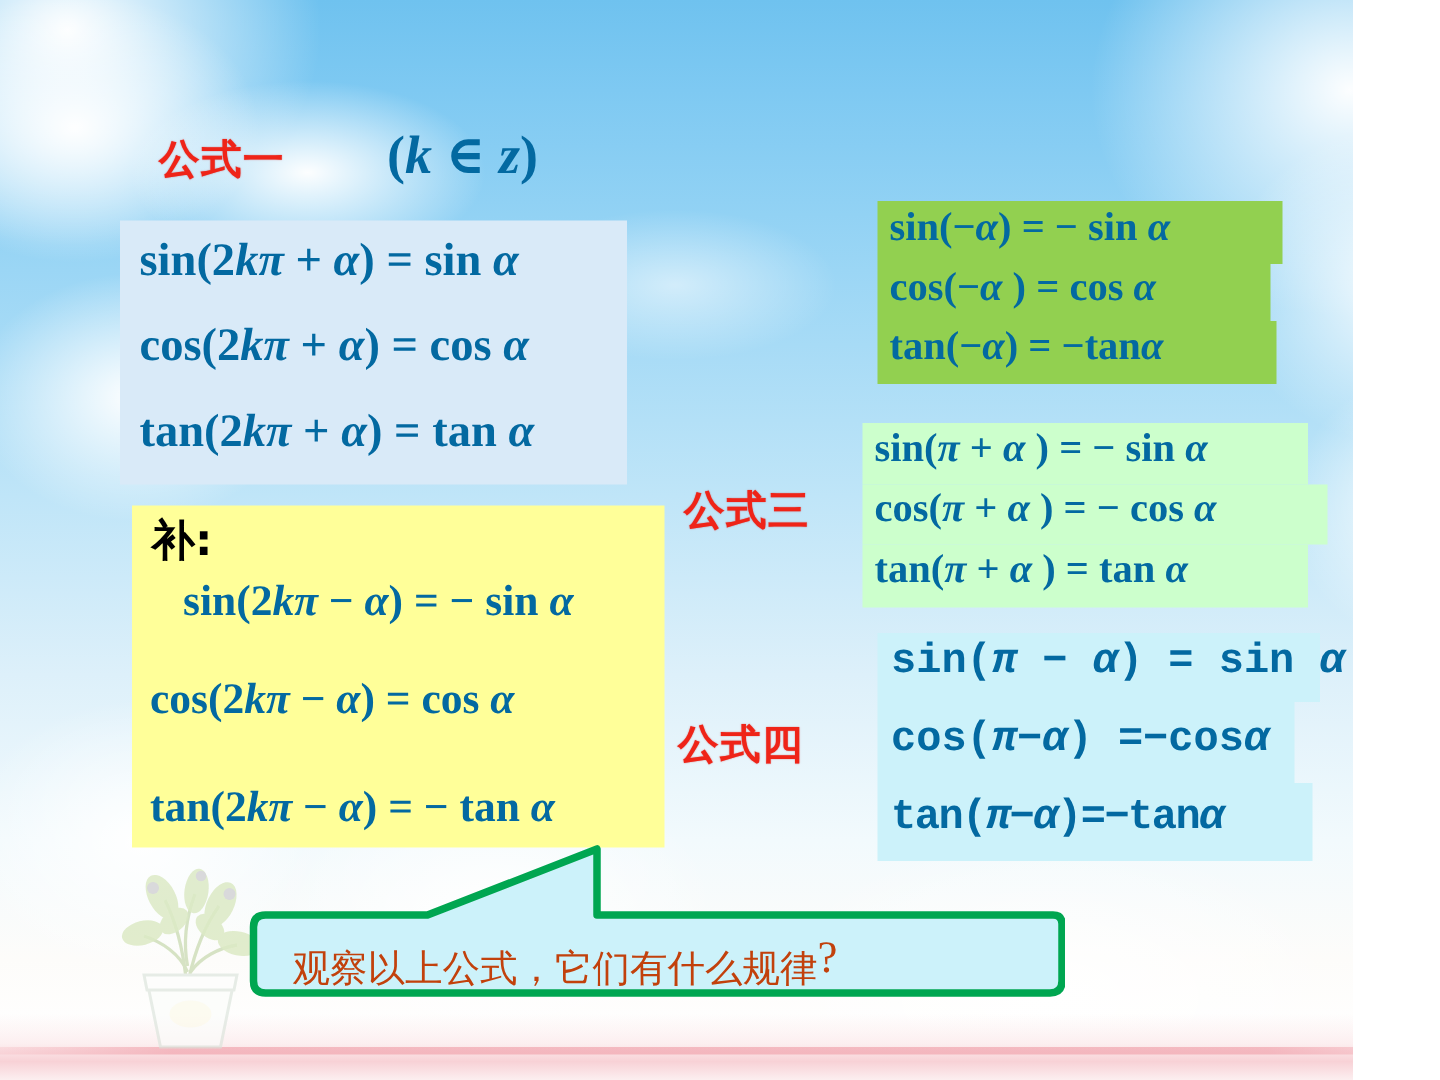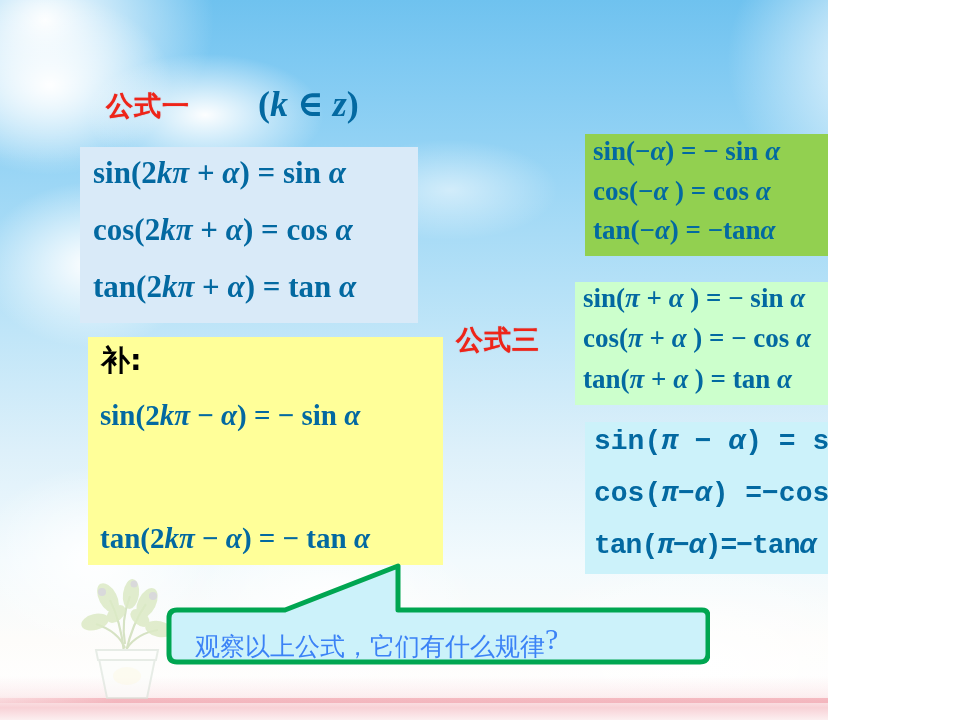--- a/index.html
+++ b/index.html
@@ -2,21 +2,21 @@
 <html><head>
 <meta charset="utf-8">
 <style>
   html, body {
     margin: 0;
     padding: 0;
     background: #ffffff;
   }
   #slide {
     position: relative;
-    width: 828px;
+    width: 902px;
     height: 720px;
     overflow: hidden;
     font-family: "Liberation Serif", "DejaVu Serif", serif;
     background: #ffffff;
   }
 
   
   .bg-sky {
     position: absolute;
     left: 0; top: 0; width: 960px; height: 720px;
@@ -108,21 +108,21 @@
     position: absolute;
     left: 88px; top: 337px; width: 355px; height: 228px;
     background: #ffff99;
   }
   .box-supp .title {
     position: absolute; left: 13px; top: 4px;
     font-family: "DejaVu Sans", "Liberation Sans", sans-serif;
     font-size: 29px; font-weight: bold; color: #000;
   }
   .box-supp .line { position: absolute; left: 12px; font-size: 29px; }
-  .box-supp .l1 { top: 62px; }
+  .box-supp .l1 { top: 48px; margin-left: 22px; }
   .box-supp .l2 { top: 113px; }
   .box-supp .l3 { top: 185px; }
 
   
   .hl { position: absolute; }
   .hl-green  { background: #92d050; }
   .hl-lgreen { background: #ccffcc; }
   .hl-cyan   { background: #ccf2fa; }
 
   .f2-wrap { position: absolute; left: 585px; top: 134px; }
@@ -135,21 +135,21 @@
 
   .f4-wrap { position: absolute; left: 585px; top: 422px; }
   .f4-wrap .row { position: relative; }
   .f4-wrap .fx { position: absolute; left: 9px; font-size: 28px; font-family: Liberation Mono, monospace; }
 
   
   .callout { position: absolute; left: 165px; top: 556px; width: 545px; height: 112px; }
   .callout-text {
     position: absolute;
     left: 30px; top: 66px;
-    color: #3b82f6;
+    color: #c2410c;
     font-family: "DejaVu Sans", "Liberation Sans", sans-serif;
     font-size: 25px;
     font-weight: normal;
     white-space: nowrap;
   }
   .callout-text .qm {
     font-family: "Liberation Serif", "DejaVu Serif", serif;
     font-size: 30px;
     vertical-align: 6px;
   }
@@ -218,20 +218,23 @@
     <div class="fx line l3">
       <span class="fn">tan(2</span><i>k</i><i>π</i><span class="fn"> + </span><i>α</i><span class="fn">) = tan </span><i>α</i>
     </div>
   </div>
 
   <div class="box-supp">
     <div class="title">补:</div>
     <div class="fx line l1">
       <span class="fn">sin(2</span><i>k</i><i>π</i><span class="fn"> − </span><i>α</i><span class="fn">) = − sin </span><i>α</i>
     </div>
+    <div class="fx line l2">
+      <span class="fn">cos(2</span><i>k</i><i>π</i><span class="fn"> − </span><i>α</i><span class="fn">) = cos </span><i>α</i>
+    </div>
     <div class="fx line l3">
       <span class="fn">tan(2</span><i>k</i><i>π</i><span class="fn"> − </span><i>α</i><span class="fn">) = − tan </span><i>α</i>
     </div>
   </div>
 
   <div class="f2-wrap">
     <div class="row" style="height:42px;">
       <div class="hl hl-green" style="left:0; top:0; width:270px; height:42px;"></div>
       <div class="fx">
         <span class="fn">sin(−</span><i>α</i><span class="fn">) = − sin </span><i>α</i>
@@ -266,20 +269,21 @@
       </div>
     </div>
     <div class="row" style="height:42px;">
       <div class="hl hl-lgreen" style="left:0; top:0; width:297px; height:42px;"></div>
       <div class="fx" style="top:1px;">
         <span class="fn">tan(</span><i>π</i><span class="fn"> + </span><i>α</i><span class="fn"> ) = tan </span><i>α</i>
       </div>
     </div>
   </div>
 
+  <div class="red-label" style="left:452px; top:478px;">公式四</div>
   <div class="f4-wrap">
     <div class="row" style="height:46px;">
       <div class="hl hl-cyan" style="left:0; top:0; width:295px; height:46px;"></div>
       <div class="fx" style="top:4px;">
         <span class="fn">sin(</span><i>π</i><span class="fn"> − </span><i>α</i><span class="fn">) = sin </span><i>α</i>
       </div>
     </div>
     <div class="row" style="height:54px;">
       <div class="hl hl-cyan" style="left:0; top:0; width:278px; height:54px;"></div>
       <div class="fx" style="top:10px;">

